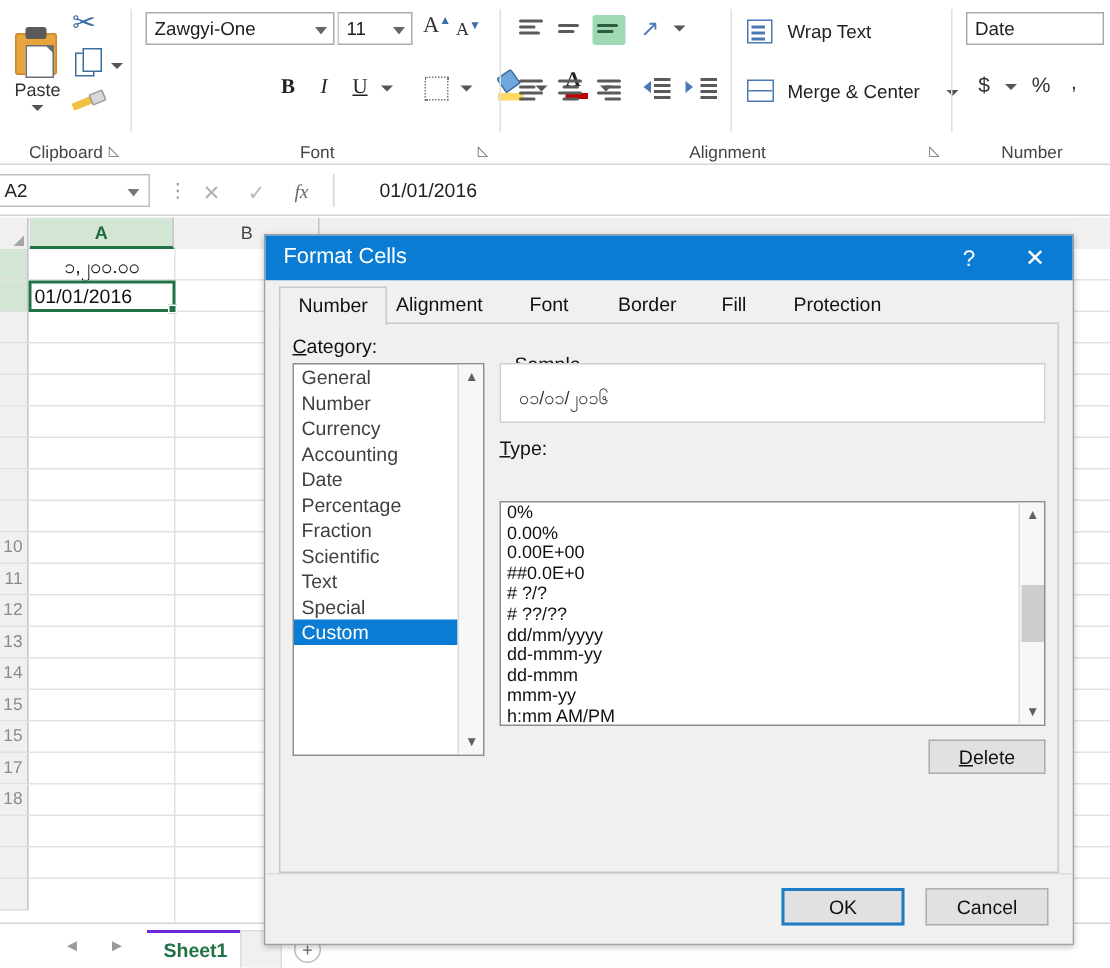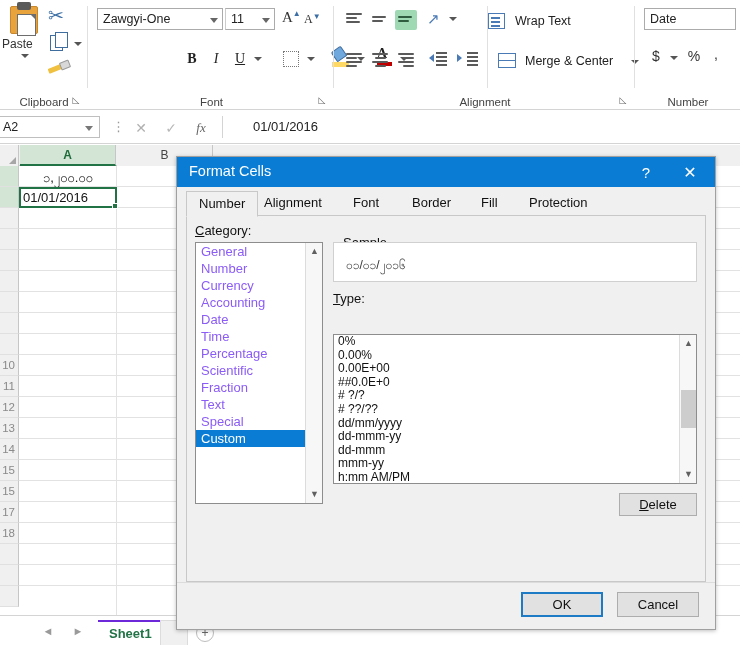--- a/index.html
+++ b/index.html
@@ -36,22 +36,22 @@
   .dlg-launcher {
     position: absolute; bottom: 4px; width: 12px; height: 12px;
     color: #666; font-size: 10px; line-height: 12px; text-align: center;
     cursor: pointer;
   }
   .dlg-launcher::after { content: "◺"; font-size: 9px; }
 
   
   #grp-clipboard { left: 0; width: 88px; }
   .paste-big {
-    position: absolute; left: 2px; top: 0; width: 46px; height: 74px;
-    cursor: pointer;
+    position: absolute; left: 2px; top: 16px; width: 46px; height: 74px;
+    text-align: center; cursor: pointer;
   }
   .clip-icon {
     position: relative; width: 34px; height: 34px; margin: 2px auto 0;
   }
   .clip-body {
     position: absolute; left: 2px; top: 4px; width: 28px; height: 28px;
     background: #e8a33d; border: 1px solid #c8872c; border-radius: 2px;
   }
   .clip-clip {
     position: absolute; left: 9px; top: 0px; width: 14px; height: 8px;
@@ -378,21 +378,21 @@
   }
   .lbl {
     position: absolute; font-size: 13px; color: #111;
   }
   .lbl u { text-decoration: underline; }
   .catlist {
     position: absolute; left: 8px; top: 26px; width: 128px; height: 262px;
     background: #fff; border: 1px solid #8d8d8d; overflow: hidden;
   }
   .catitem {
-    height: 17px; line-height: 17px; font-size: 13px; color: #8b5cf6;
+    height: 17px; line-height: 17px; font-size: 13px; color: #404040;
     padding-left: 5px; cursor: pointer; white-space: nowrap;
   }
   .catitem.sel { background: #0a7cd4; color: #fff; }
   .vscroll {
     position: absolute; right: 0; top: 0; width: 17px; bottom: 0;
     background: #f7f7f7; border-left: 1px solid #dcdcdc;
   }
   .vs-up, .vs-down {
     position: absolute; left: 0; width: 17px; height: 17px;
     text-align: center; line-height: 16px; font-size: 9px;
@@ -575,21 +575,21 @@
             <div class="ln"></div>
             <div class="ln"></div>
             <div class="ln"></div>
             <div class="ln"></div>
           </div>
         <div class="ind-arrow" style="left:0; border-left:5px solid #4a7ab5;"></div>
       </div>
 
       <div class="rgroup-sep" style="left:152px;"></div>
 
-      <div class="al-cmd" style="left:180px; top:14px;">
+      <div class="al-cmd" style="left:190px; top:14px;">
         <span class="al-ic-wrap" style="left:-27px; top:-1px;"></span>
         <span>Wrap Text</span>
       </div>
       <div class="al-cmd" style="left:190px; top:54px;">
         <span class="al-ic-merge" style="left:-27px; top:-1px;"></span>
         <span>Merge &amp; Center</span>
       </div>
       <div class="inline-caret" style="left:296px; top:60px;"></div>
 
       <div class="rgroup-label">Alignment</div>
@@ -712,24 +712,23 @@
         <div class="lbl" style="left:8px; top:7px;">
           <u>C</u>ategory:
         </div>
 
         <div class="catlist">
           <div class="catitem">General</div>
           <div class="catitem">Number</div>
           <div class="catitem">Currency</div>
           <div class="catitem">Accounting</div>
           <div class="catitem">Date</div>
-          <div class="catitem">Time</div>
           <div class="catitem">Percentage</div>
+          <div class="catitem">Fraction</div>
           <div class="catitem">Scientific</div>
-          <div class="catitem">Fraction</div>
           <div class="catitem">Text</div>
           <div class="catitem">Special</div>
           <div class="catitem sel" style="width:111px;">Custom</div>
           <div class="vscroll">
             <div class="vs-up">▲</div>
             <div class="vs-down">▼</div>
           </div>
         </div>
 
         <div class="sample-legend">Sample</div>

